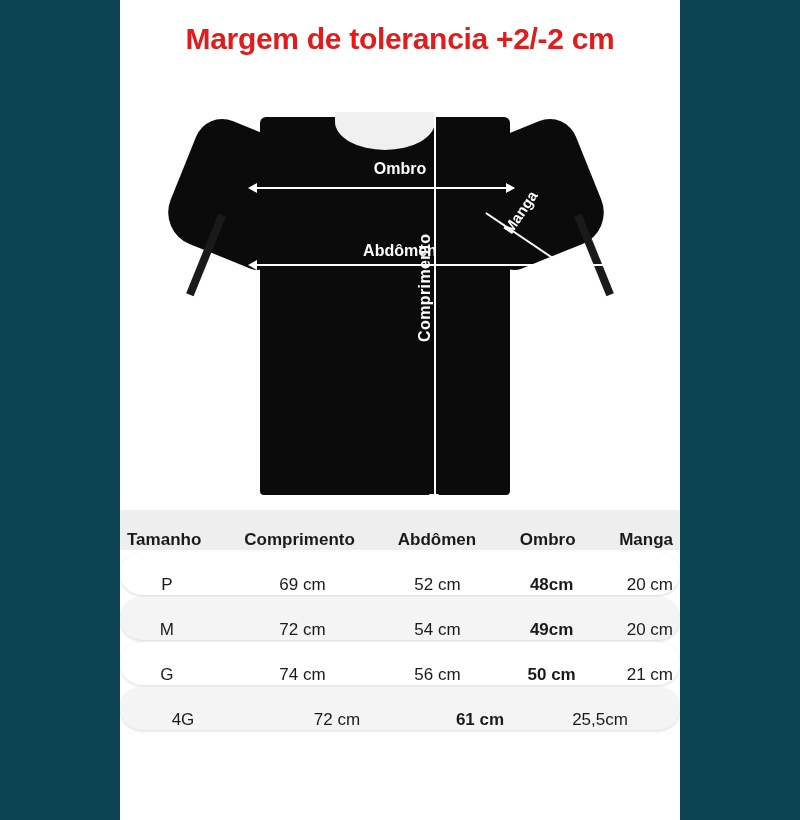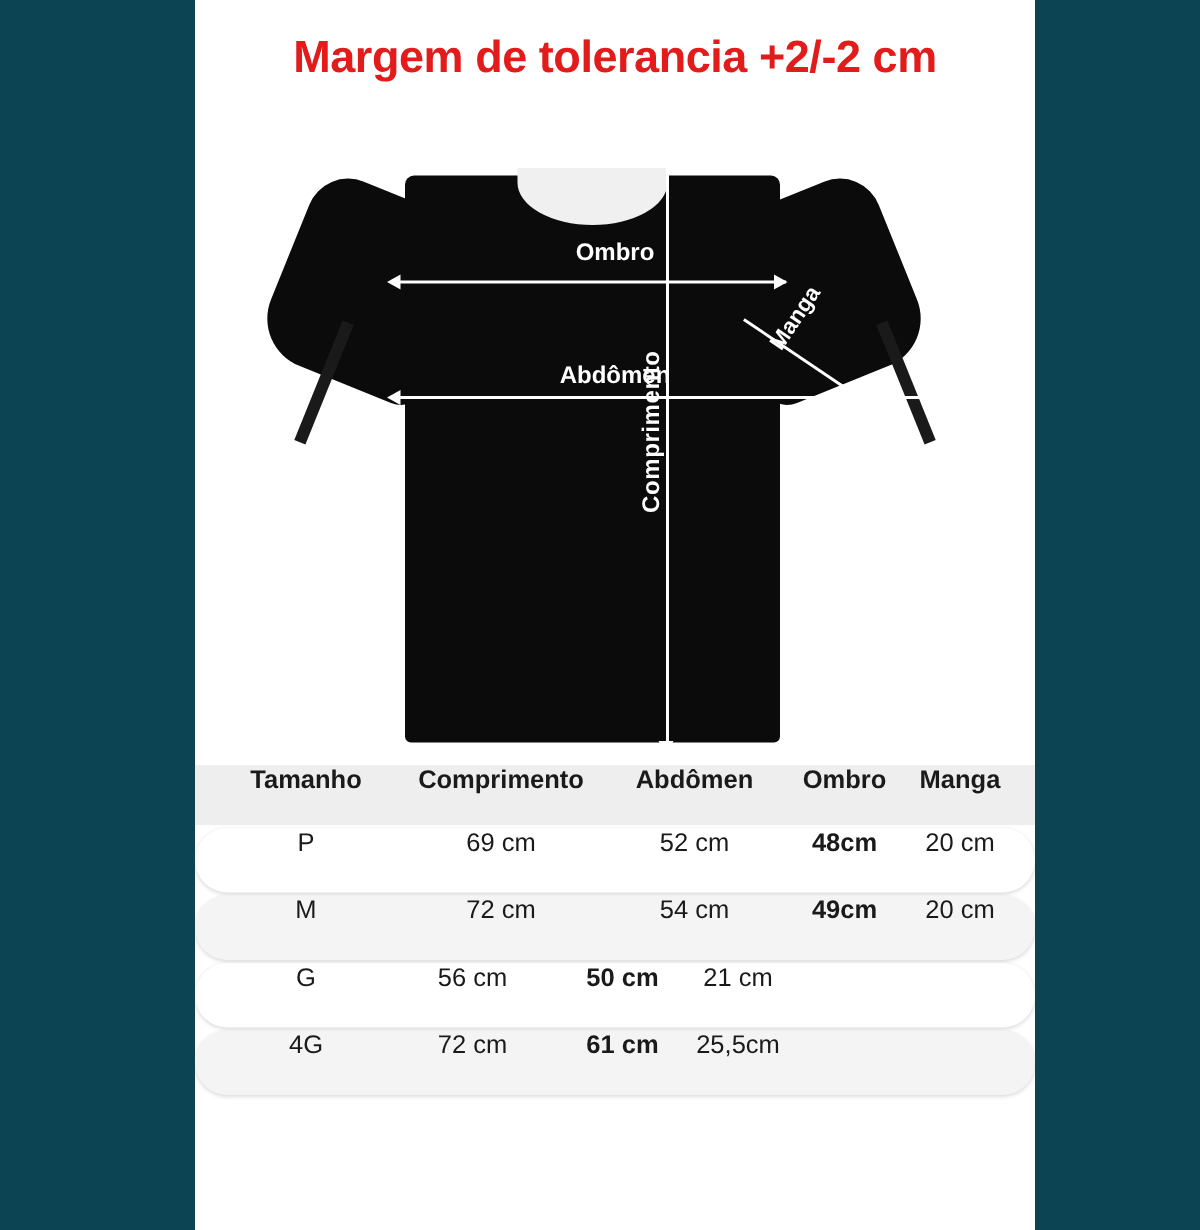--- a/index.html
+++ b/index.html
@@ -13,21 +13,21 @@
   }
   #stage {
     position: relative;
     width: 800px;
     height: 820px;
     background: #0d4454;
     overflow: hidden;
   }
   #card {
     position: absolute;
-    left: 130px;
+    left: 120px;
     top: 0px;
     width: 560px;
     height: 820px;
     background: #ffffff;
     overflow: hidden;
   }
   
   #title {
     position: absolute;
     top: 22px;
@@ -213,27 +213,28 @@
   
   #table {
     position: absolute;
     left: 0;
     top: 510px;
     width: 560px;
   }
   .trow {
     position: relative;
     display: flex;
-    align-items: flex-start;
+    align-items: flex-end;
     height: 43px;
     margin: 0 0 2px 0;
     background: #ffffff;
     border-radius: 24px;
     box-shadow: 0 1px 3px rgba(0,0,0,0.16);
-    padding: 0 18px;
+    padding: 0 7px;
+    gap: 43px;
   }
   .trow.head {
     background: #eeeeee;
     box-shadow: none;
     border-radius: 0;
     height: 40px;
   }
   .trow.alt { background: #f4f4f4; }
   .cell {
     color: #1a1a1a;
@@ -312,20 +313,21 @@
       <div class="trow alt">
         <div class="cell c-size">M</div>
         <div class="cell c-comp">72 cm</div>
         <div class="cell c-abd">54 cm</div>
         <div class="cell c-ombro">49cm</div>
         <div class="cell c-manga">20 cm</div>
       </div>
 
       <div class="trow">
         <div class="cell c-size">G</div>
+        <div class="cell c-comp">74 cm</div>
         <div class="cell c-abd">56 cm</div>
         <div class="cell c-ombro">50 cm</div>
         <div class="cell c-manga">21 cm</div>
       </div>
 
 
 
       <div class="trow alt">
         <div class="cell c-size">4G</div>
         <div class="cell c-abd">72 cm</div>

